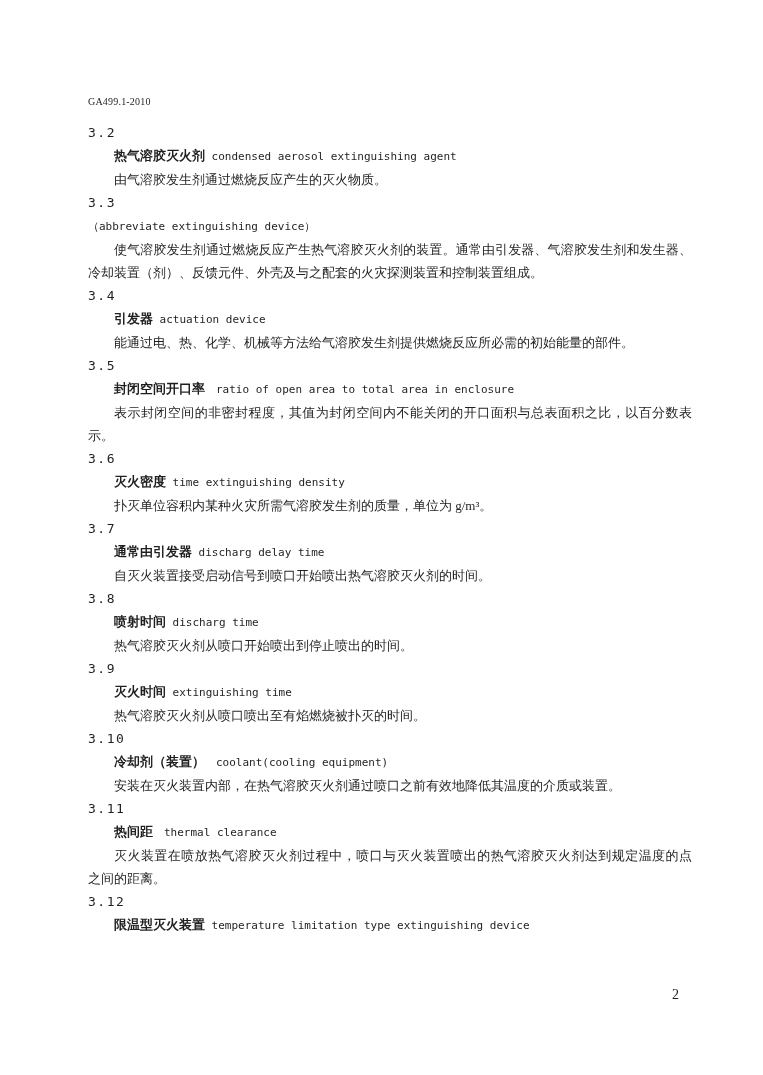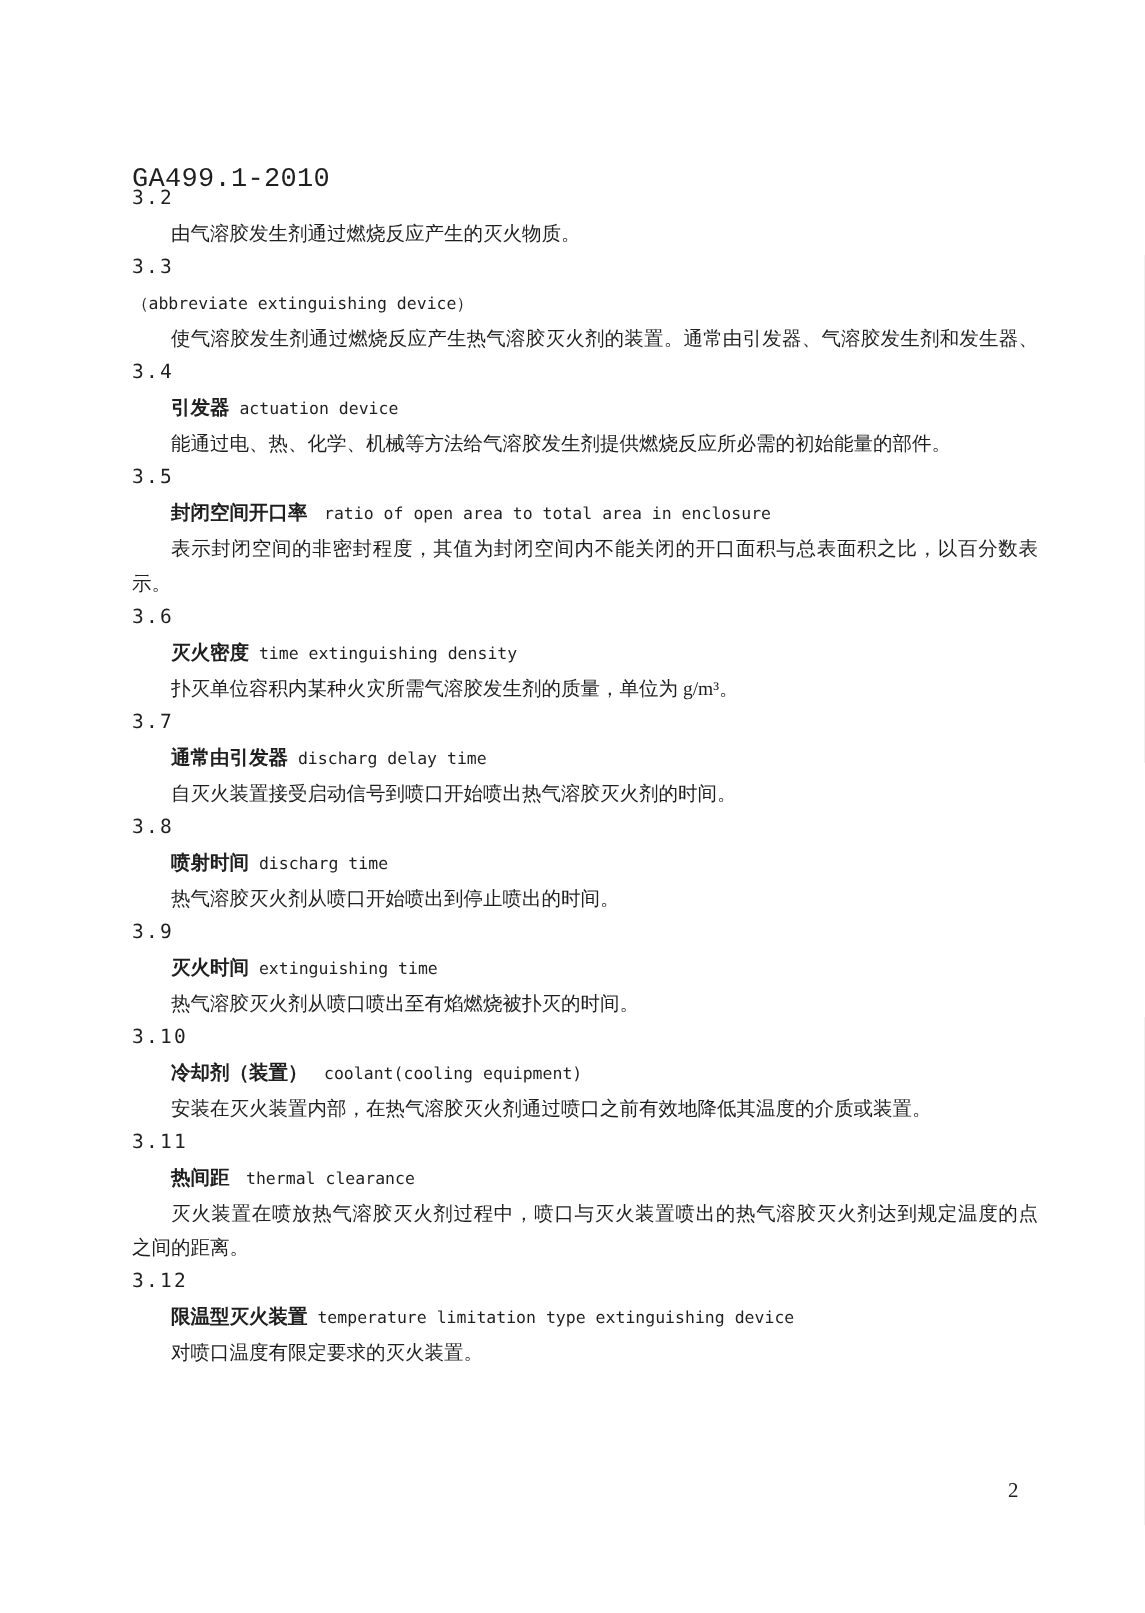--- a/index.html
+++ b/index.html
@@ -9,24 +9,24 @@
     height: 1075px;
     background: #ffffff;
     color: #1f1f1f;
     font-family: "Liberation Serif", "DejaVu Serif", serif;
     overflow: hidden;
     margin: 0 auto;
   }
   .doc-header {
     position: absolute;
     left: 88px;
-    top: 112px;
-    font-size: 18px;
+    top: 94px;
+    font-size: 10px;
     line-height: 16px;
-    font-family: Liberation Mono, monospace;
+    font-family: Liberation Serif, serif;
     letter-spacing: 0.2px;
   }
   .content {
     position: absolute;
     left: 88px;
     top: 121px;
     width: 604px;
   }
   .sec-num {
     font-family: "DejaVu Sans Mono", "Liberation Mono", monospace;
@@ -61,26 +61,28 @@
 </style>
 </head>
 <body>
 
 <div class="page">
   <div class="doc-header">GA499.1-2010</div>
 
   <main class="content" id="sections">
       <div class="section">
         <div class="sec-num">3.2</div>
+        <div class="h-line indent"><span class="seg-term">热气溶胶灭火剂</span><span class="seg-en"> condensed aerosol extinguishing agent</span></div>
         <div class="b-line indent">由气溶胶发生剂通过燃烧反应产生的灭火物质。</div>
       </div>
       <div class="section">
         <div class="sec-num">3.3</div>
         <div class="h-line"><span class="seg-en">（abbreviate extinguishing device）</span></div>
         <div class="b-line indent fill">使气溶胶发生剂通过燃烧反应产生热气溶胶灭火剂的装置。通常由引发器、气溶胶发生剂和发生器、</div>
+        <div class="b-line">冷却装置（剂）、反馈元件、外壳及与之配套的火灾探测装置和控制装置组成。</div>
       </div>
       <div class="section">
         <div class="sec-num">3.4</div>
         <div class="h-line indent"><span class="seg-term">引发器</span><span class="seg-en"> actuation device</span></div>
         <div class="b-line indent">能通过电、热、化学、机械等方法给气溶胶发生剂提供燃烧反应所必需的初始能量的部件。</div>
       </div>
       <div class="section">
         <div class="sec-num">3.5</div>
         <div class="h-line indent"><span class="seg-term">封闭空间开口率</span><span class="seg-en">　ratio of open area to total area in enclosure</span></div>
         <div class="b-line indent fill">表示封闭空间的非密封程度，其值为封闭空间内不能关闭的开口面积与总表面积之比，以百分数表</div>
@@ -113,18 +115,17 @@
       </div>
       <div class="section">
         <div class="sec-num">3.11</div>
         <div class="h-line indent"><span class="seg-term">热间距</span><span class="seg-en">　thermal clearance</span></div>
         <div class="b-line indent fill">灭火装置在喷放热气溶胶灭火剂过程中，喷口与灭火装置喷出的热气溶胶灭火剂达到规定温度的点</div>
         <div class="b-line">之间的距离。</div>
       </div>
       <div class="section">
         <div class="sec-num">3.12</div>
         <div class="h-line indent"><span class="seg-term">限温型灭火装置</span><span class="seg-en"> temperature limitation type extinguishing device</span></div>
-        <div class="b-line indent">对喷口温度有限定要求的灭火装置。</div>
       </div>
     </main>
 
   <div class="page-number">2</div>
 </div>
 
 </body></html>

